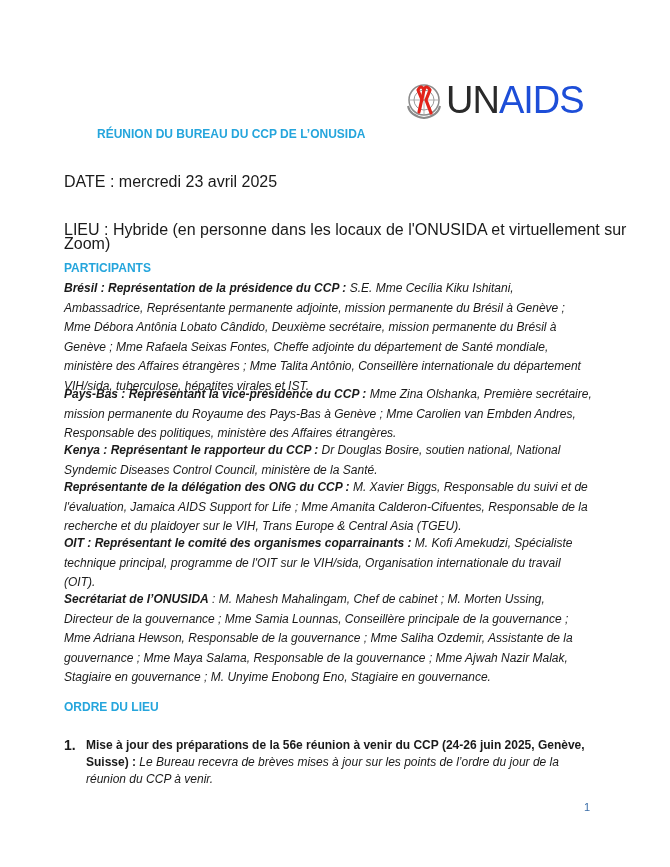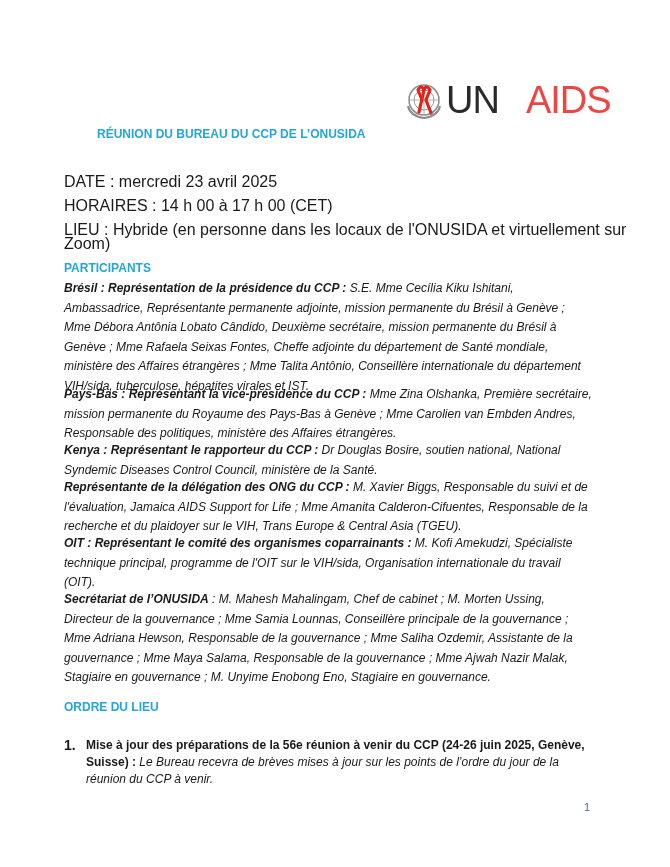--- a/index.html
+++ b/index.html
@@ -3,21 +3,21 @@
   <meta charset="utf-8">
   <style>
     html, body { margin: 0; padding: 0; background: #ffffff; }
     body { width: 670px; height: 867px; position: relative; overflow: hidden;
       font-family: "Liberation Sans", sans-serif; color: #1a1a1a; }
     .page { position: absolute; left: 0; top: 0; width: 670px; height: 867px; }
     .logo { position: absolute; left: 404px; top: 78px; height: 44px; display: flex; align-items: center; }
     .emblem { width: 40px; height: 40px; position: relative; }
     .logo-text { font-family: "Liberation Sans", sans-serif; font-size: 38px; letter-spacing: -1px; line-height: 40px; margin-left: 2px; }
     .logo-un { color: #2a2a2a; text-align: right; }
-    .logo-aids { color: #ef4444; margin-left: 27px; }
+    .logo-aids { color: #1d4ed8; }
     .heading { position: absolute; left: 64px; color: #25a5dc; font-weight: bold; font-size: 12px; }
     .title { top: 127px; margin-left: 33px; }
     .meta { position: absolute; left: 64px; font-size: 16px; line-height: 14px; }
     .section { position: absolute; left: 64px; width: 530px; font-size: 12px; line-height: 19.5px; }
     .section p { margin: 0; font-style: italic; }
     .section b { font-weight: bold; }
     .agenda-item { position: absolute; left: 64px; width: 530px; top: 737px; font-size: 12px; line-height: 17px; display: flex; }
     .agenda-num { width: 22px; font-weight: bold; font-size: 14px; flex: none; }
     .agenda-body { flex: 1; }
     .agenda-body b { font-weight: bold; }
@@ -40,21 +40,20 @@
         <path d="M15 32 L20 10 Q22 4 26 10 L22 20 L27 33" fill="none" stroke="#e2231a" stroke-width="3.2" stroke-linecap="round" stroke-linejoin="round"></path>
         <path d="M20 10 Q17 4 14 10 L18 20" fill="none" stroke="#e2231a" stroke-width="3" stroke-linecap="round"></path>
       </svg>
     </div>
     <div class="logo-text"><span class="logo-un">UN</span><span class="logo-aids">AIDS</span></div>
   </div>
 
   <div class="heading title">RÉUNION DU BUREAU DU CCP DE L’ONUSIDA</div>
 
   <div class="meta" style="top:175px">DATE : mercredi 23 avril 2025</div>
-  <div class="meta" style="top:199px">HORAIRES : 14 h 00 à 17 h 00 (CET)</div>
   <div class="meta" style="top:223px">LIEU : Hybride (en personne dans les locaux de l'ONUSIDA et virtuellement sur Zoom)</div>
 
   <div class="heading" style="top:261px">PARTICIPANTS</div>
 
   <div class="section" style="top:279px">
     <p><b>Brésil : Représentation de la présidence du CCP :</b><span> S.E. Mme Cecília Kiku Ishitani, Ambassadrice, Représentante permanente adjointe, mission permanente du Brésil à Genève ; Mme Débora Antônia Lobato Cândido, Deuxième secrétaire, mission permanente du Brésil à Genève ; Mme Rafaela Seixas Fontes, Cheffe adjointe du département de Santé mondiale, ministère des Affaires étrangères ; Mme Talita Antônio, Conseillère internationale du département VIH/sida, tuberculose, hépatites virales et IST.</span></p>
   </div>
   <div class="section" style="top:385px">
     <p><b>Pays-Bas : Représentant la vice-présidence du CCP :</b><span> Mme Zina Olshanka, Première secrétaire, mission permanente du Royaume des Pays-Bas à Genève ; Mme Carolien van Embden Andres, Responsable des politiques, ministère des Affaires étrangères.</span></p>
   </div>

